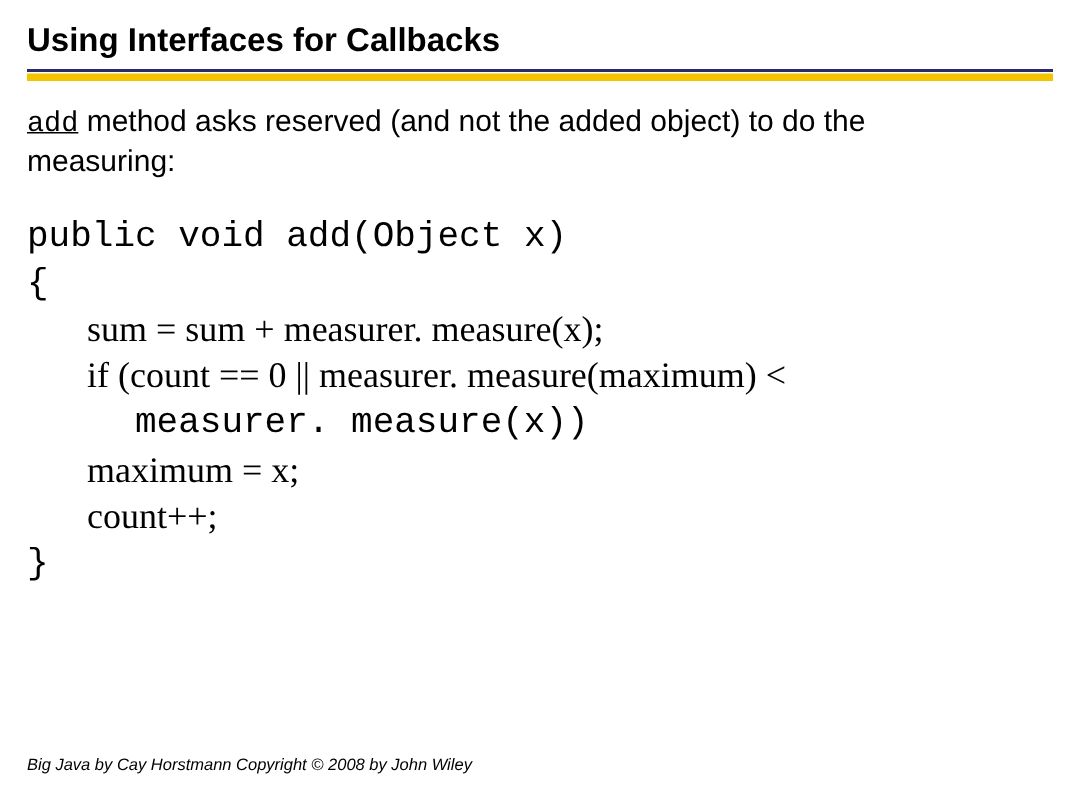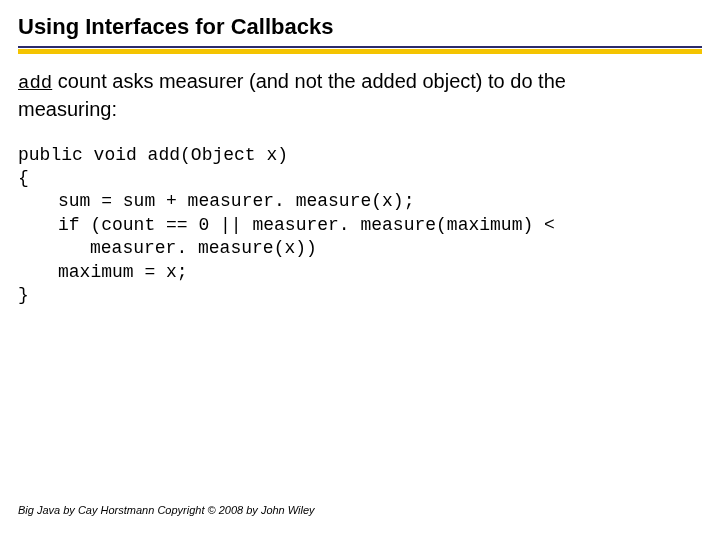--- a/index.html
+++ b/index.html
@@ -41,26 +41,26 @@
     line-height: 1.3;
     margin-top: 14px;
   }
   .body-text .mono {
     font-family: "Courier New", Courier, monospace;
     font-size: 19px;
     text-decoration: underline;
   }
   .code-block {
     font-family: "Courier New", Courier, monospace;
-    font-size: 18px;
+    font-size: 24px;
     line-height: 1.3;
     margin-top: 22px;
     white-space: pre;
   }
-  .indent1 { padding-left: 40px; display: block; }
+  .indent1 { padding-left: 40px; display: block; font-family: Liberation Serif, serif; }
   .indent2 { padding-left: 72px; display: block; }
   .footer {
     position: absolute;
     bottom: 22px;
     left: 0;
     width: 100%;
     box-sizing: border-box;
     padding: 0 18px;
     display: flex;
     justify-content: space-between;
@@ -85,27 +85,27 @@
 <div class="slide">
 
   <h1 class="title">Using Interfaces for Callbacks</h1>
 
   <div class="rules">
     <div class="rule-dark"></div>
     <div class="rule-yellow"></div>
   </div>
 
   <div class="body-text">
-    <span class="mono">add</span><span> count asks measurer (and not the added object) to do the</span><br>
+    <span class="mono">add</span><span> method asks reserved (and not the added object) to do the</span><br>
     <span>measuring:</span>
   </div>
 
   <div class="code-block"><span>public void add(Object x)</span>
 <span>{</span>
-<span class="indent1">sum = sum + measurer. measure(x);</span><span class="indent1">if (count == 0 || measurer. measure(maximum) &lt;</span><span class="indent2">measurer. measure(x))</span><span class="indent1">maximum = x;</span><span>}</span></div>
+<span class="indent1">sum = sum + measurer. measure(x);</span><span class="indent1">if (count == 0 || measurer. measure(maximum) &lt;</span><span class="indent2">measurer. measure(x))</span><span class="indent1">maximum = x;</span><span class="indent1">count++;</span><span>}</span></div>
 
   <div class="footer">
     <div class="footer-right">
       <span>Big Java by Cay Horstmann Copyright © 2008 by John Wiley</span><br>
     </div>
   </div>
 
 </div>
 
 </body></html>

